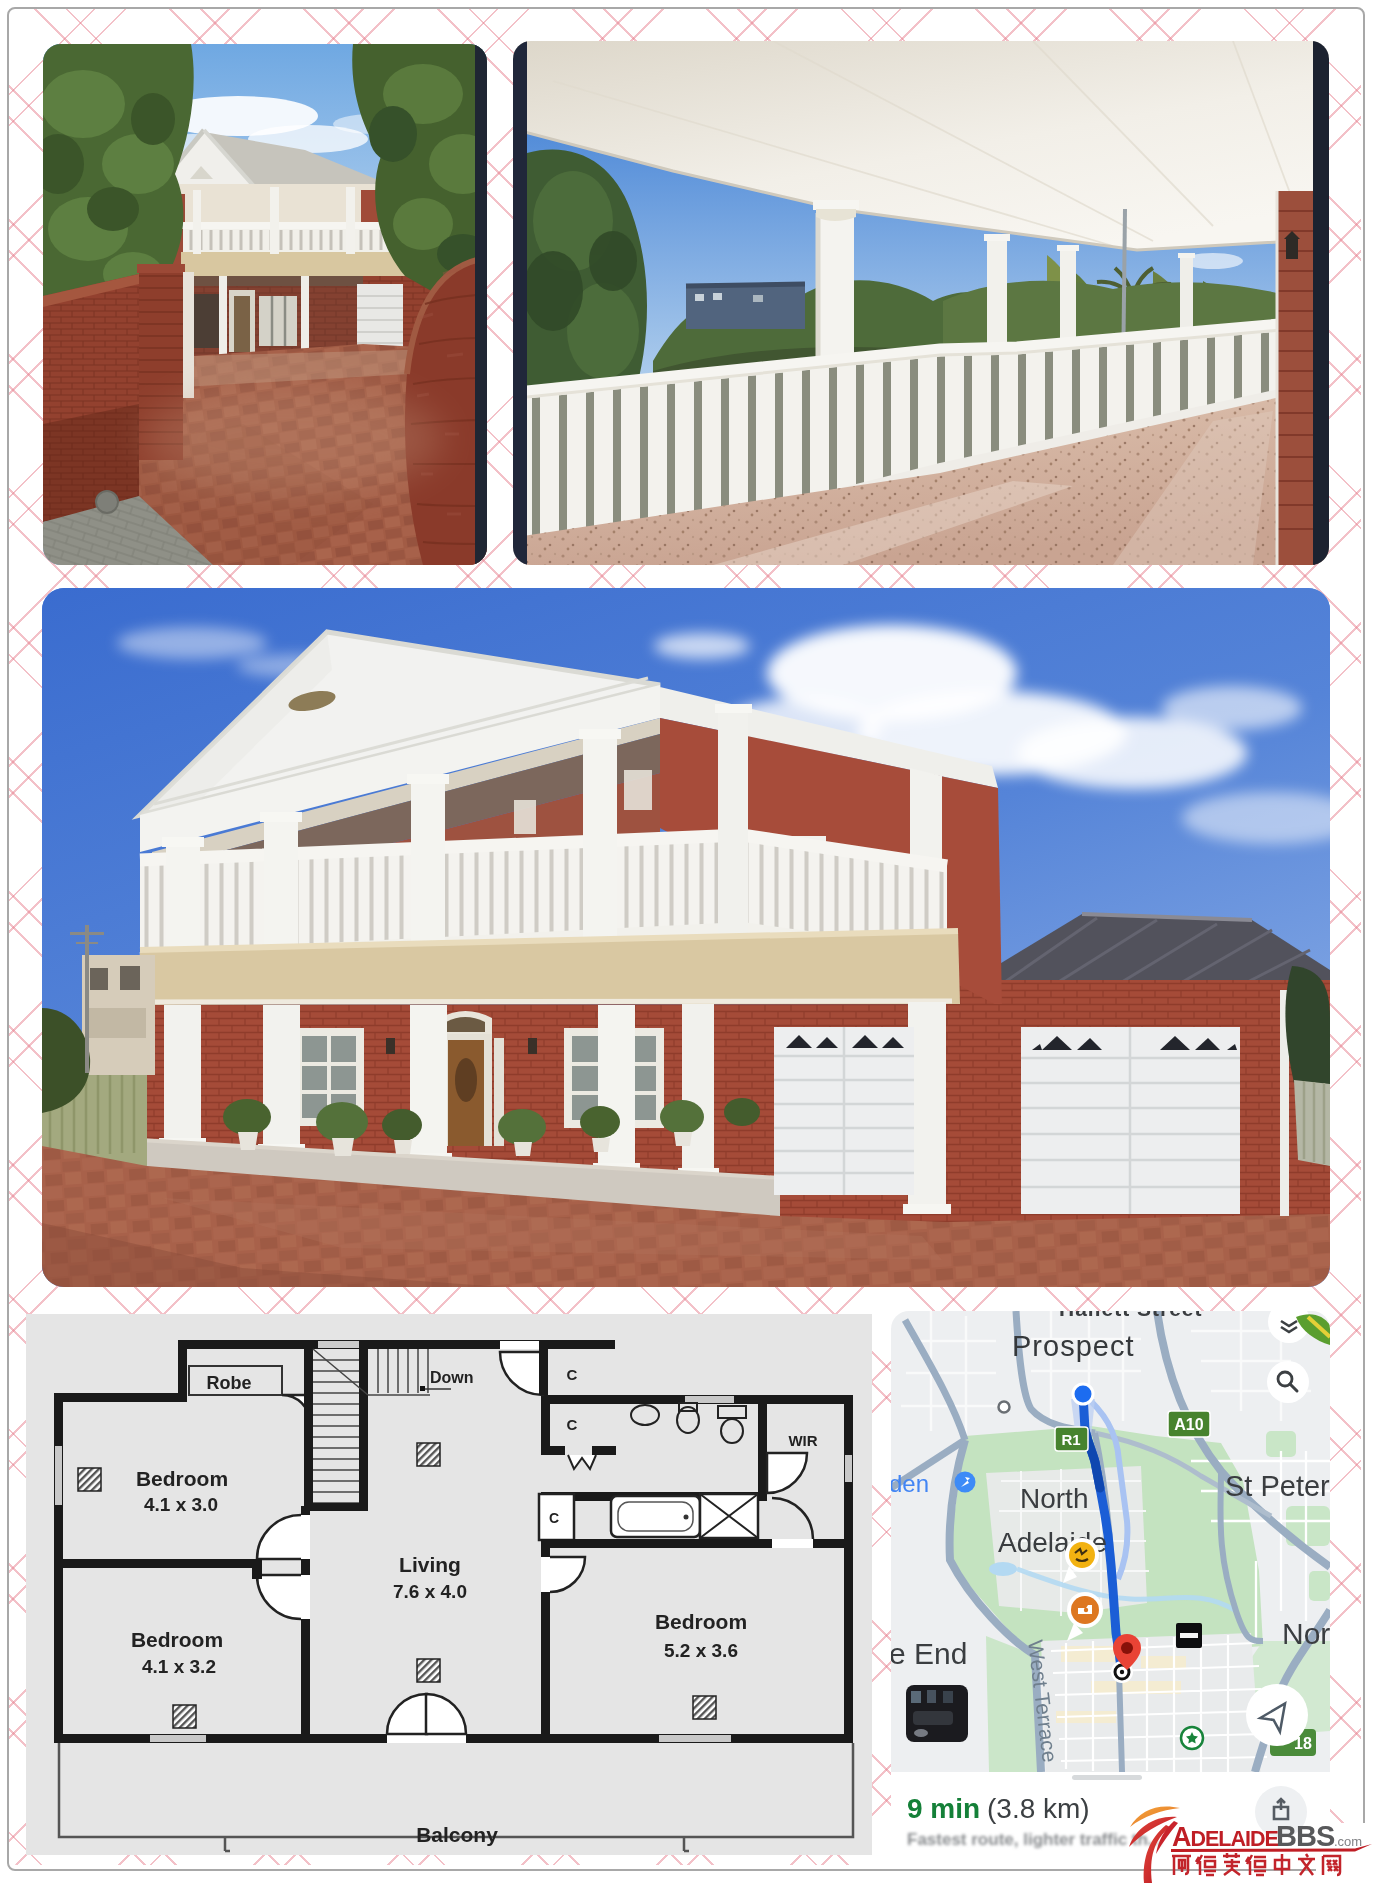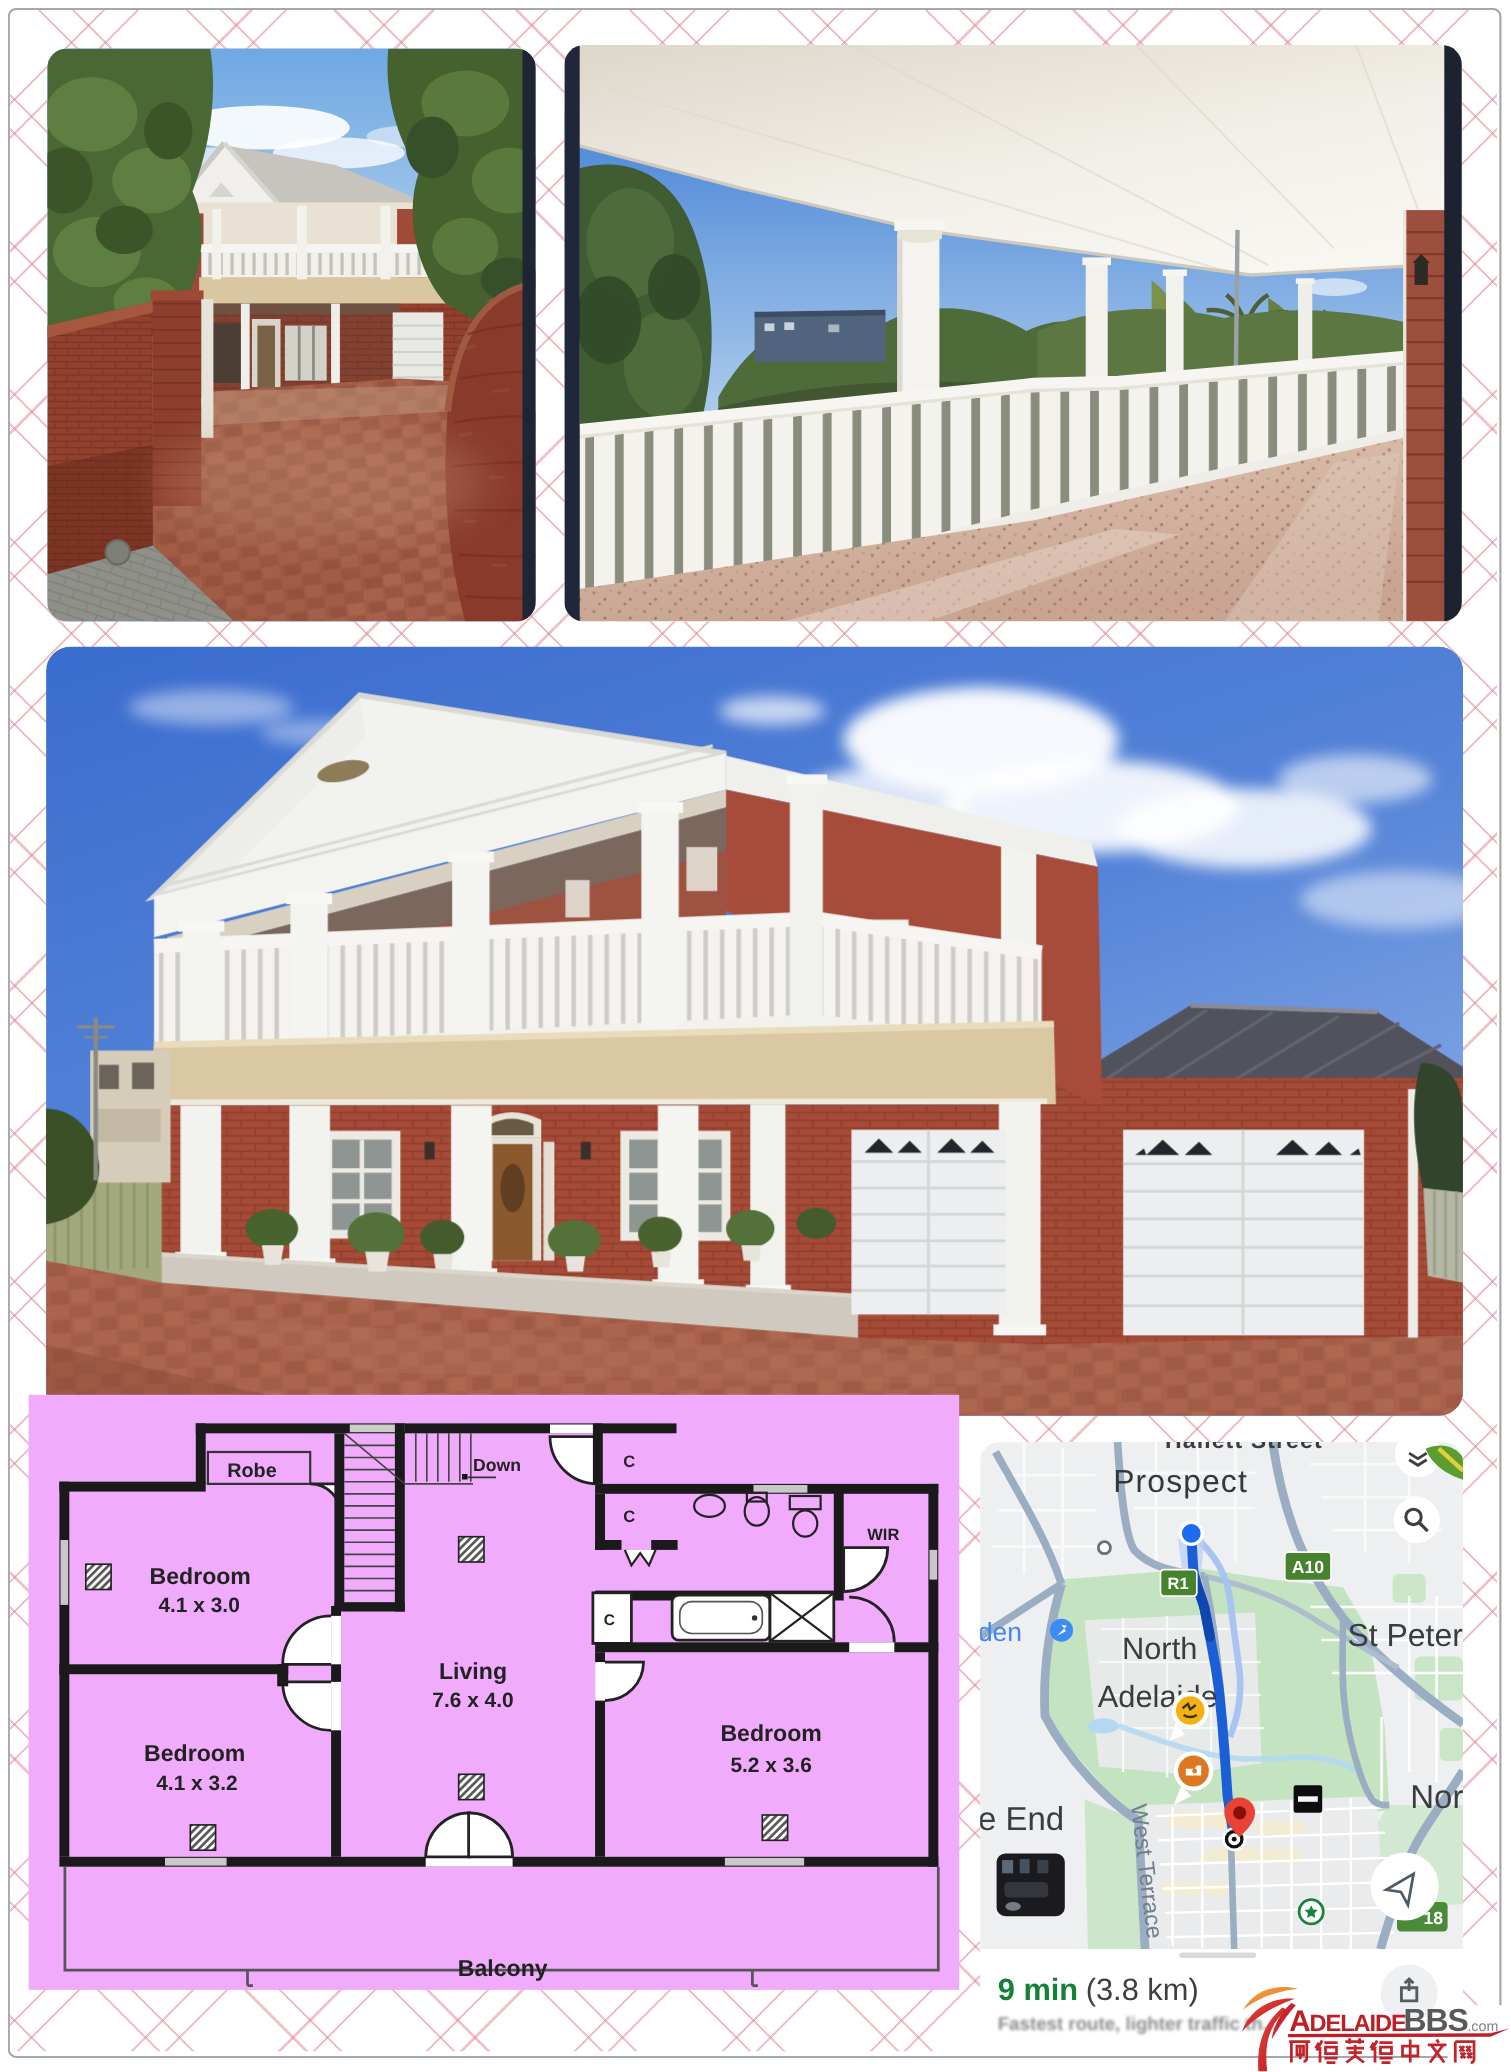--- a/index.html
+++ b/index.html
@@ -577,21 +577,21 @@
 
 <path d="M1250 378 C 1280 380 1288 400 1288 430 L 1288 500 L 1252 495 C 1242 450 1240 410 1250 378 Z" fill="#31452c"></path>
 
 <g>
         <path d="M1252 492 L1288 496 L1288 578 L1256 572 Z" fill="#b4b7a5"></path>
         <path d="M1262 493 v78 M1272 494 v80 M1282 495 v81" stroke="#9da189" stroke-width="2.5"></path>
       </g>
 </svg>
 </div>
 
-<div class="abs" style="left:26px;top:1268px;width:846px;height:541px;background:#f0abfc;">
+<div class="abs" style="left:26px;top:1314px;width:846px;height:541px;background:#e5e5e5;">
 <svg width="846" height="541" viewBox="0 0 846 541" fill="none">
 
 <g>
         <rect x="152" y="26" width="437" height="9" fill="#1a1a1a"></rect>
 <rect x="292" y="27" width="50" height="7" fill="#cccccc"></rect>
 <rect x="474" y="27" width="43" height="8" fill="#ffffff"></rect>
       </g>
 
 <rect x="152" y="26" width="9" height="55" fill="#1a1a1a"></rect>
 

